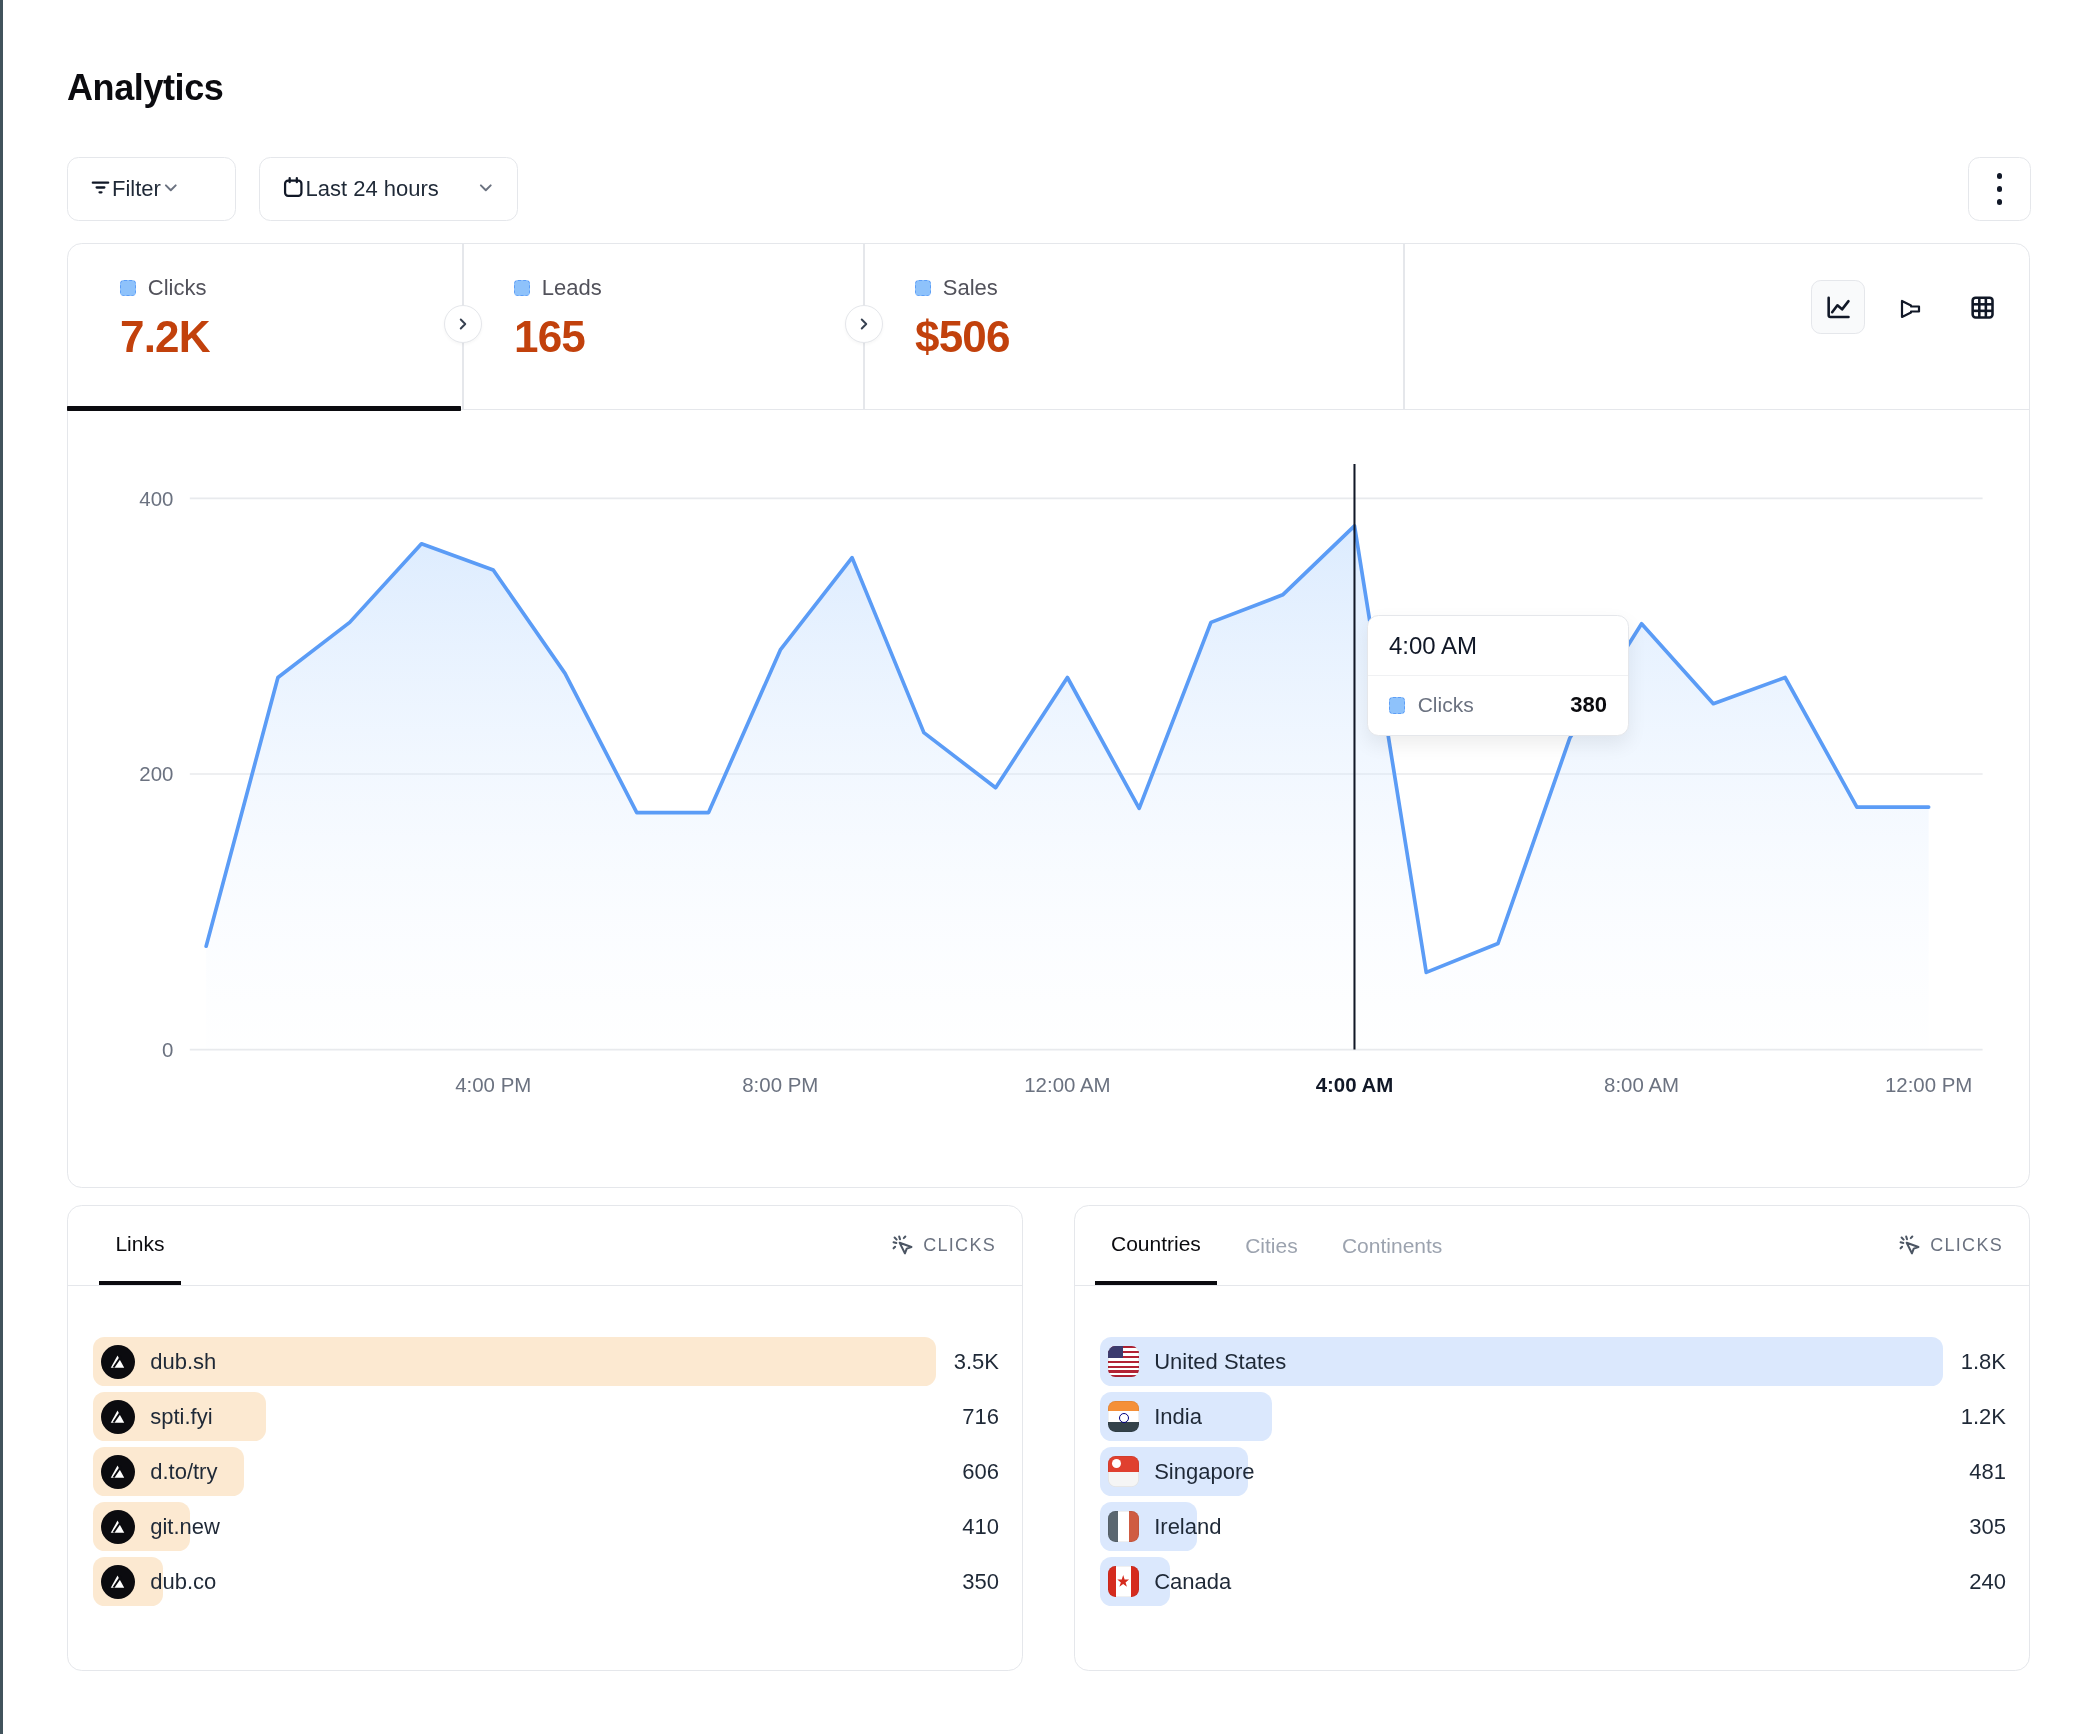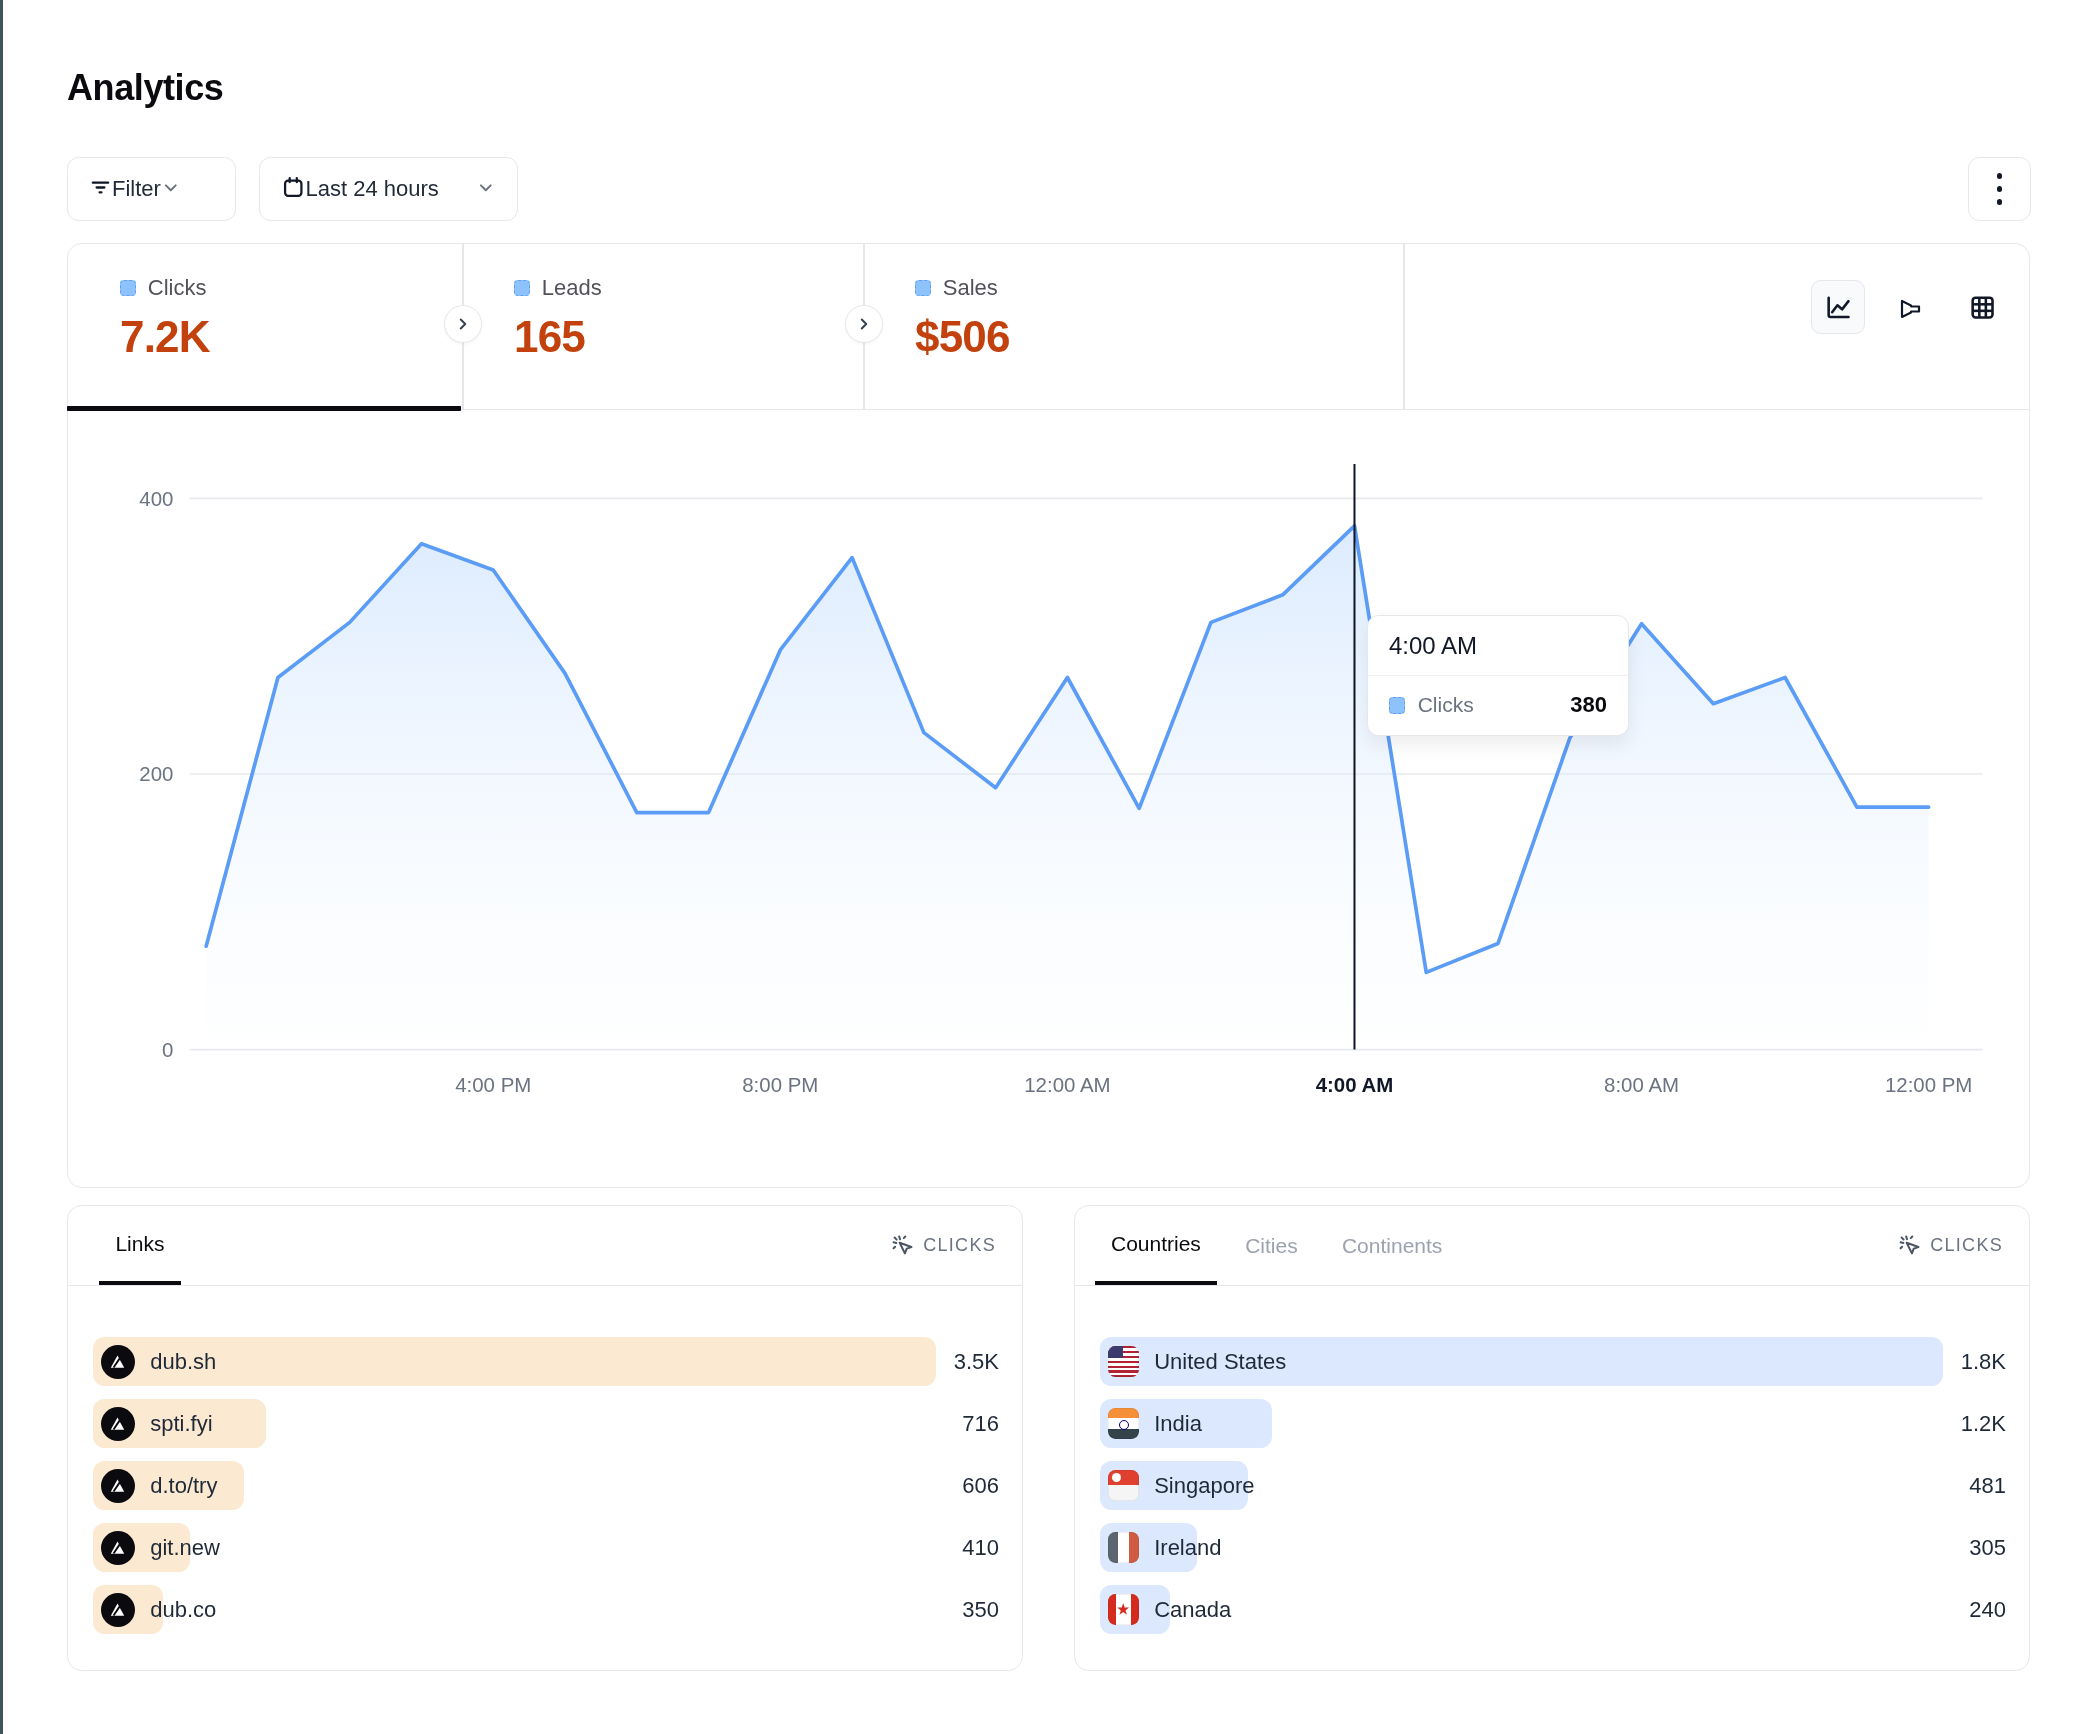--- a/index.html
+++ b/index.html
@@ -48,21 +48,21 @@
   .panel-links { left:67px; }
   .panel-countries { left:1074px; }
   .panel-header { position:relative; height:80px; border-bottom:1.6px solid #e5e7eb; display:flex; align-items:stretch; }
   .tab-set { display:flex; align-items:stretch; gap:11.5px; margin-left:19.6px; }
   .panel-tab { display:flex; align-items:center; padding:0 16.4px; font-size:21px; font-weight:500; color:#9ca3af; cursor:pointer; }
   .panel-tab.active { color:#0b0b0f; border-bottom:4.9px solid #0b0b0f; }
   .metric-badge { position:absolute; right:26px; top:0; height:100%; display:flex; align-items:center; gap:9px; cursor:pointer; }
   .metric-label { font-size:18px; font-weight:500; color:#6b7280; letter-spacing:1.3px; }
 
   .row-list { padding:51px 23px 0 24.5px; }
-  .data-row { position:relative; height:49px; margin-bottom:13px; display:flex; align-items:center; cursor:pointer;justify-content:flex-end; }
+  .data-row { position:relative; height:49px; margin-bottom:6px; display:flex; align-items:center; cursor:pointer;justify-content:flex-end; }
   .row-bar { position:absolute; left:0; top:0; height:49px; border-radius:11.5px; }
   .bar-orange { background:#fce9d1; }
   .bar-blue { background:#dbe8fd; }
   .row-content { position:relative; display:flex; align-items:center; gap:15.5px; padding-left:8.2px; z-index:1; }
   .row-label { font-size:22px; font-weight:500; color:#1f2937; }
   .row-value { margin-left:auto; font-size:22px; font-weight:500; color:#1f2937; z-index:1; }
   .avatar { width:34px; height:34px; border-radius:50%; background:#0b0b0f; display:flex; align-items:center; justify-content:center; }
 
   .flag { width:31px; height:31px; border-radius:7.4px; position:relative; overflow:hidden; box-shadow:inset 0 0 0 0.8px rgba(0,0,0,0.08); }
   .flag-us { background:repeating-linear-gradient(180deg,#b22234 0 2.5px,#fff 2.5px 4.9px); }

